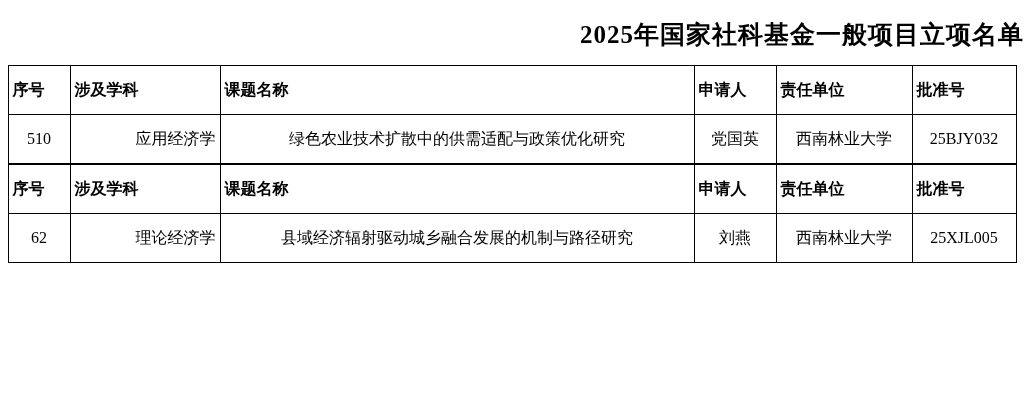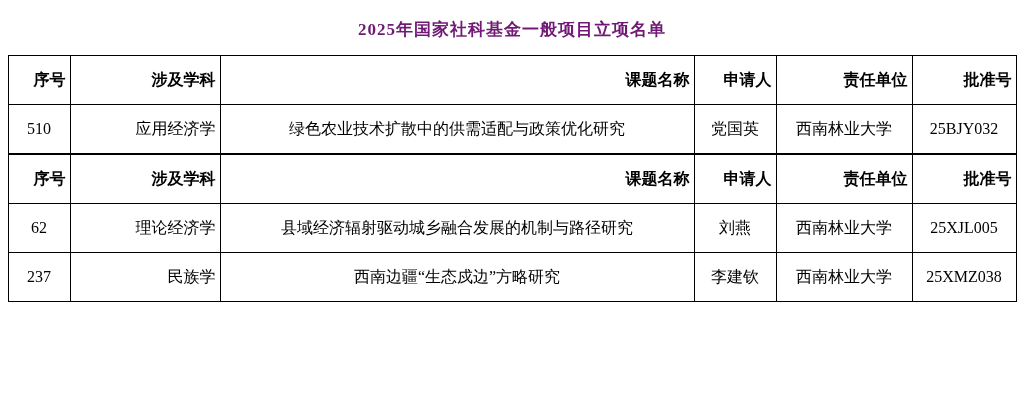--- a/index.html
+++ b/index.html
@@ -17,26 +17,26 @@
   .page {
     width: 1024px;
     height: 411px;
     position: relative;
     box-sizing: border-box;
   }
   .section {
     width: 100%;
   }
   .doc-title {
-    text-align: center;
+    text-align: right;
     font-family: "Liberation Serif", serif;
     font-weight: bold;
-    font-size: 17px;
+    font-size: 25px;
     letter-spacing: 1px;
-    color: #701a75;
+    color: #000000;
   }
   .title-1 {
     padding-top: 18px;
     padding-bottom: 14px;
   }
   .title-2 {
     padding-top: 16px;
     padding-bottom: 14px;
   }
   table.grid {
@@ -52,21 +52,21 @@
     font-family: "Liberation Serif", serif;
     color: #000000;
     padding: 0 4px;
     height: 48px;
     vertical-align: middle;
     overflow: hidden;
     white-space: nowrap;
   }
   table.grid th {
     font-weight: bold;
-    text-align: right;
+    text-align: left;
   }
   td.c-num { text-align: center; }
   td.c-disc { text-align: right; }
   td.c-topic { text-align: center; padding-left: 10px; }
   td.c-person { text-align: center; }
   td.c-org { text-align: center; }
   td.c-code { text-align: center; }
 
   col.w-num   { width: 62px; }
   col.w-disc  { width: 150px; }
@@ -136,25 +136,17 @@
       </thead>
       <tbody>
         <tr>
           <td class="c-num">62</td>
           <td class="c-disc">理论经济学</td>
           <td class="c-topic">县域经济辐射驱动城乡融合发展的机制与路径研究</td>
           <td class="c-person">刘燕</td>
           <td class="c-org">西南林业大学</td>
           <td class="c-code">25XJL005</td>
         </tr>
-        <tr>
-          <td class="c-num">237</td>
-          <td class="c-disc">民族学</td>
-          <td class="c-topic">西南边疆“生态戍边”方略研究</td>
-          <td class="c-person">李建钦</td>
-          <td class="c-org">西南林业大学</td>
-          <td class="c-code">25XMZ038</td>
-        </tr>
       </tbody>
     </table>
   </div>
 
 </div>
 
 </body></html>

